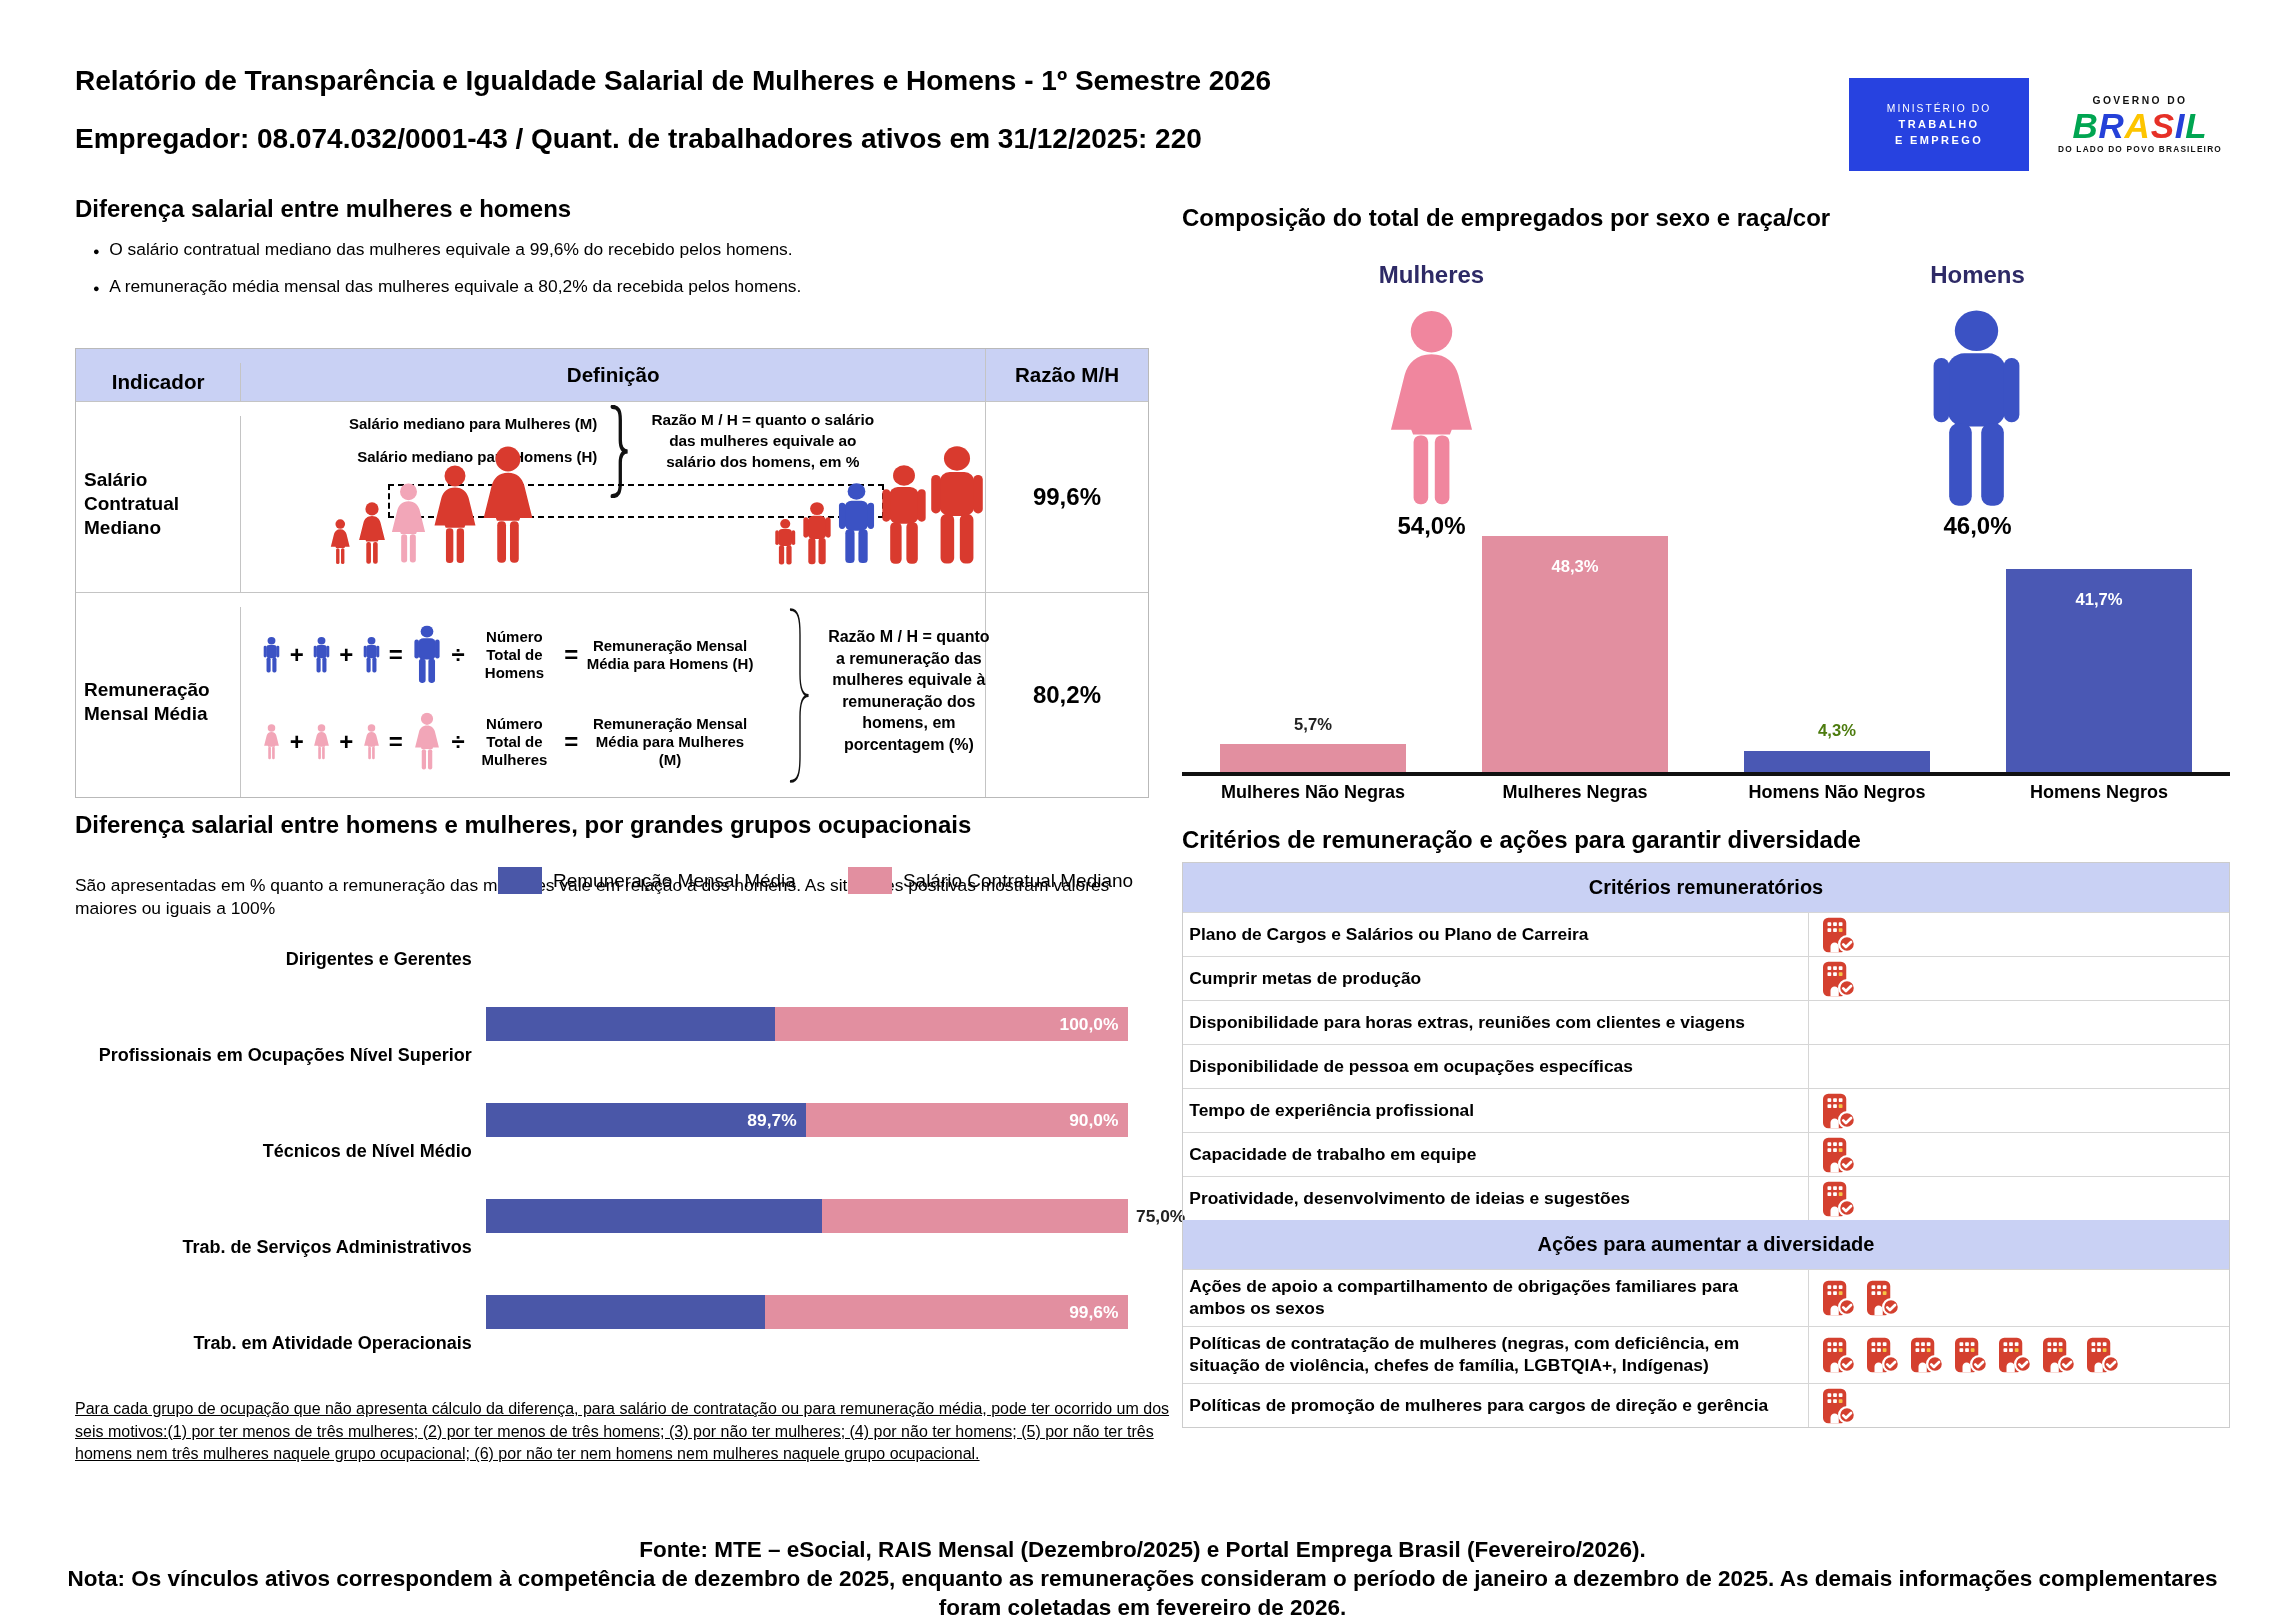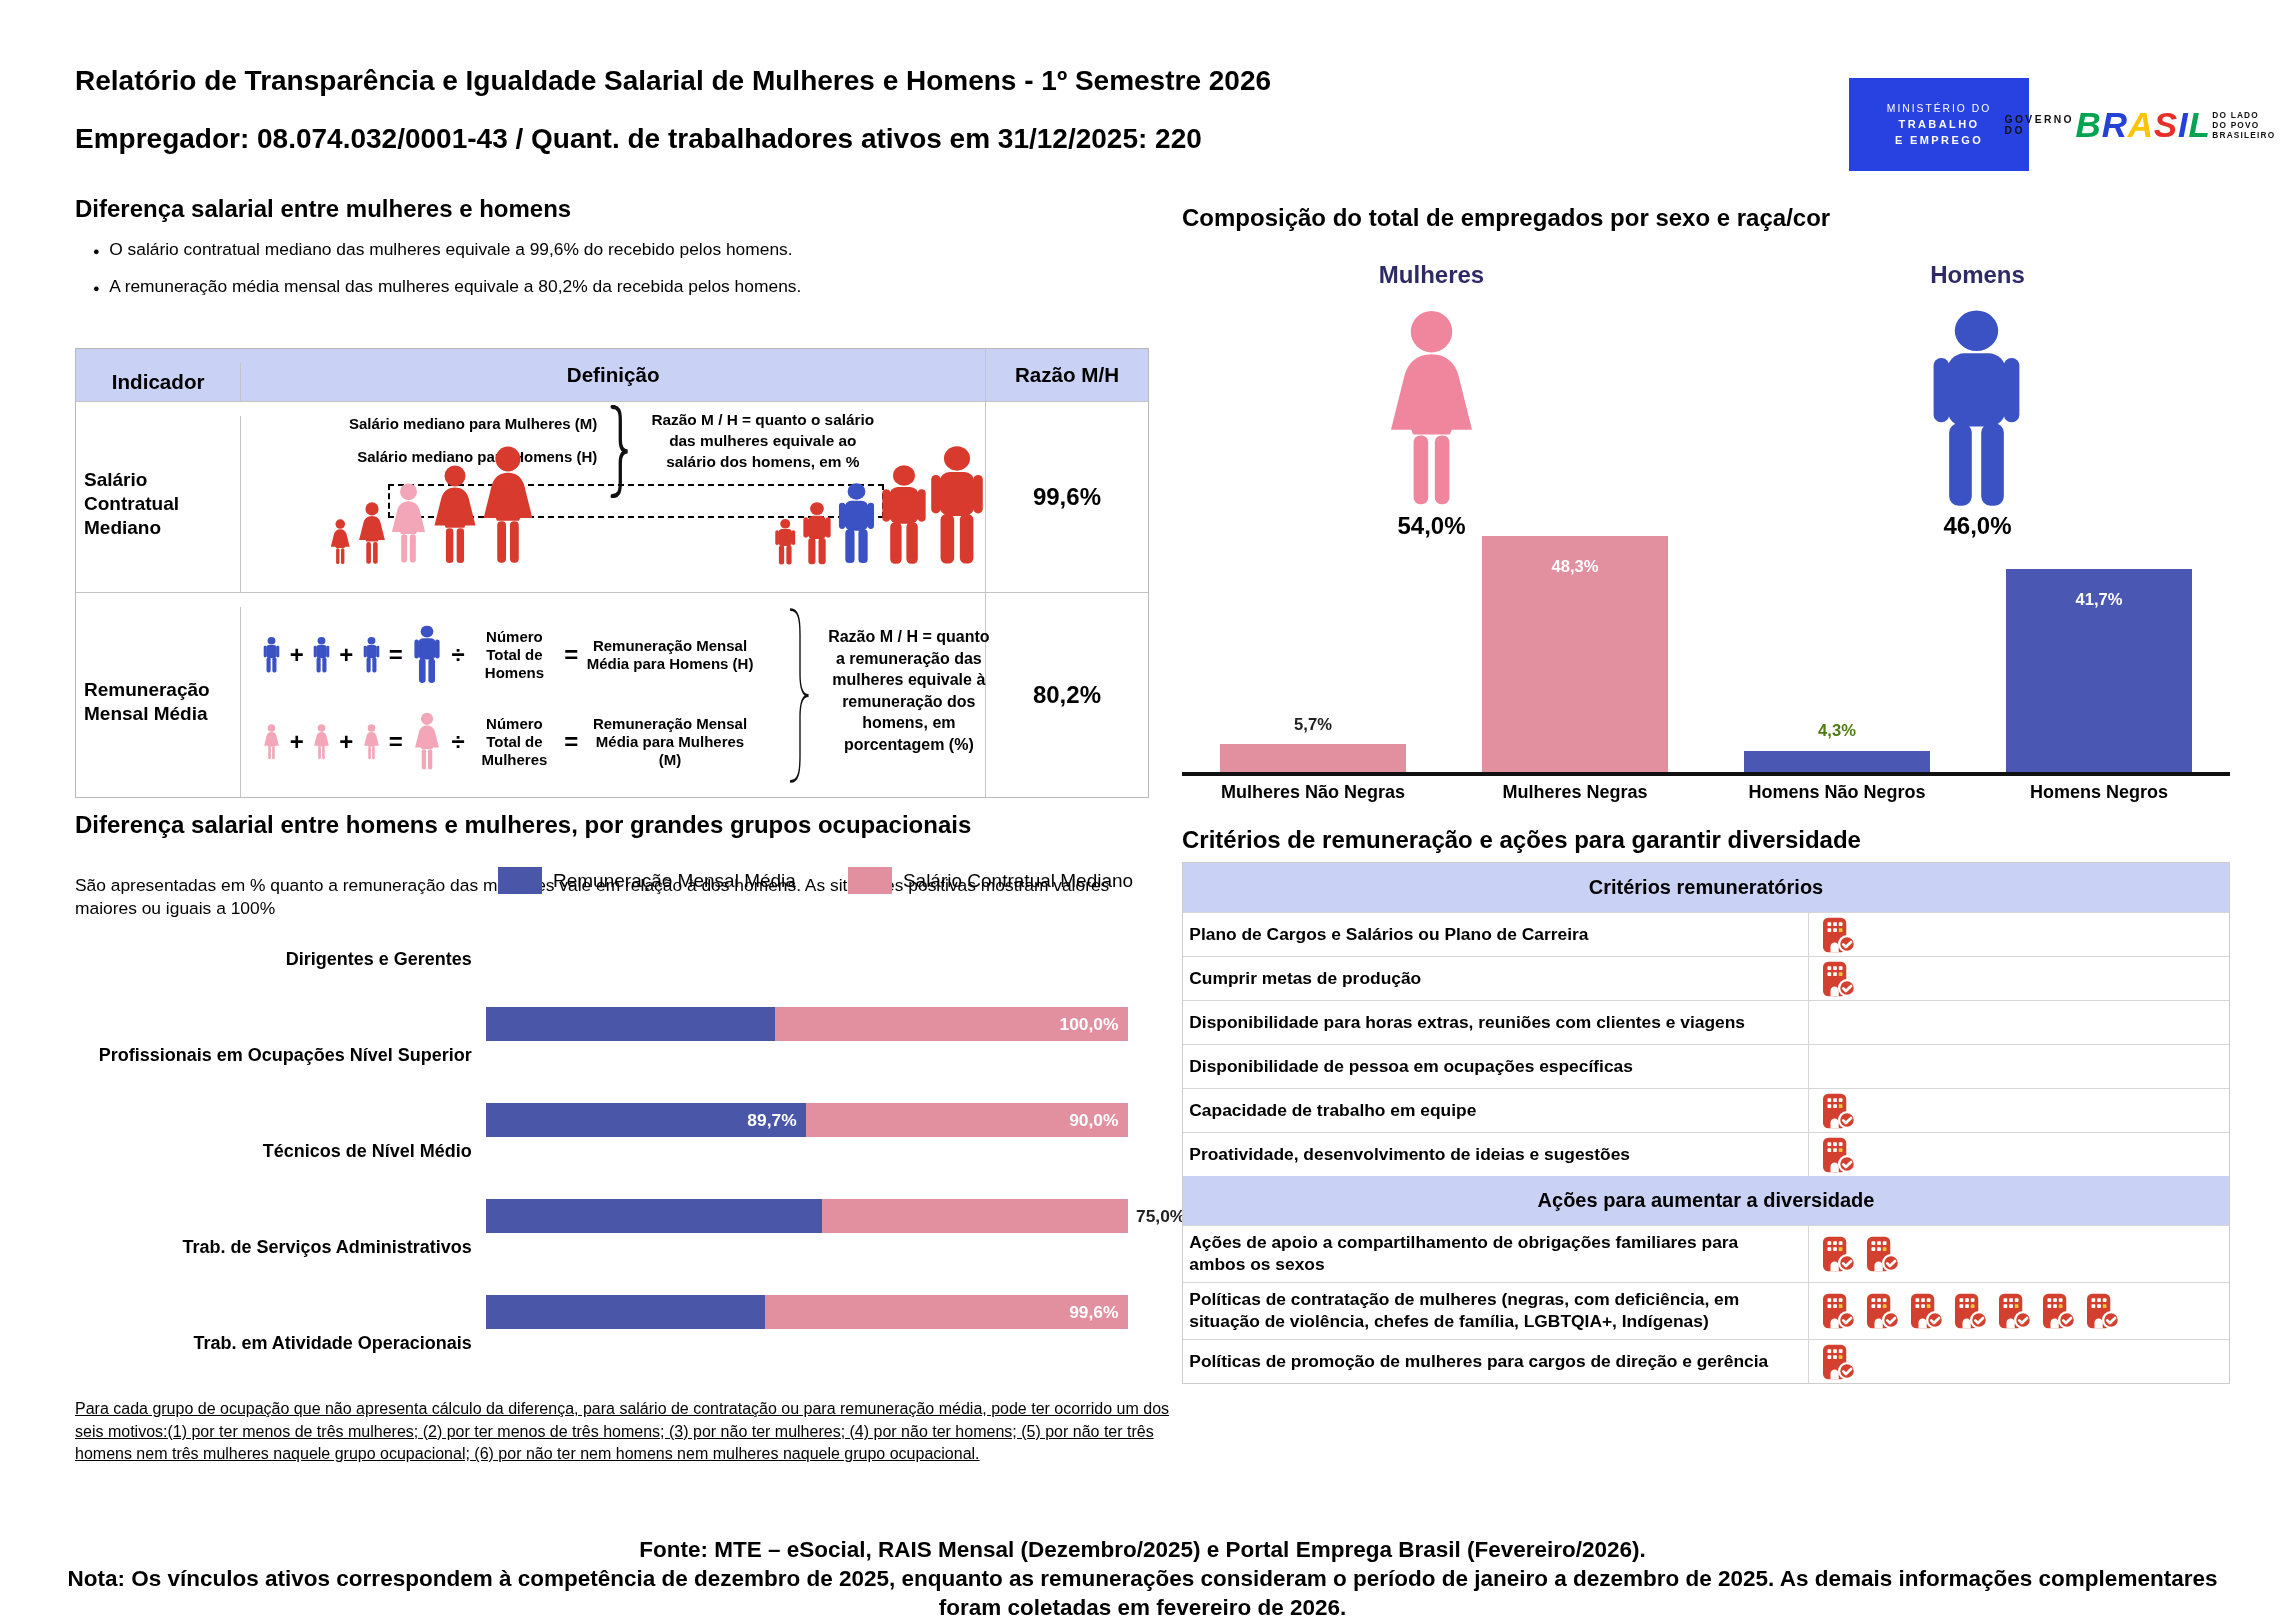--- a/index.html
+++ b/index.html
@@ -6,21 +6,21 @@
   #page{position:relative;width:2284px;height:1620px;background:#fff;overflow:hidden;
         font-family:"Liberation Sans","DejaVu Sans",sans-serif;color:#000;}
   .abs{position:absolute;}
   .title1{left:75px;top:65px;font-size:28px;font-weight:bold;}
   .title2{left:75px;top:123px;font-size:28px;font-weight:bold;}
   
   .logo-mte{left:1849px;top:78px;width:180px;height:93px;background:#2742E0;color:#fff;
             display:flex;flex-direction:column;align-items:center;justify-content:center;gap:4px;}
   .mte1{font-size:10.3px;letter-spacing:2px;}
   .mte2{font-size:11px;font-weight:bold;letter-spacing:2.4px;}
-  .logo-gov{left:2053px;top:78px;width:174px;height:93px;display:flex;flex-direction:row;
+  .logo-gov{left:2053px;top:78px;width:174px;height:93px;display:flex;flex-direction:column;
             align-items:center;justify-content:center;gap:1.6px;background:#fff;}
   .gov-top{font-size:10.3px;font-weight:bold;letter-spacing:2.4px;color:#111;}
   .gov-name{font-size:35px;font-weight:bold;letter-spacing:0.8px;line-height:35px;font-style:italic;}
   .gov-tag{font-size:8.3px;font-weight:bold;letter-spacing:1.2px;color:#111;}
   .sec-title{font-size:24px;font-weight:bold;}
   .bullet-row{display:flex;gap:9.5px;font-size:17.4px;align-items:baseline;margin-bottom:16px;}
   .dot{font-size:11px;}
   
   .gap-table{left:75px;top:348px;width:1072px;border:0.8px solid #b9b9b9;}
   .gt-row{display:flex;border-top:0.8px solid #c4c4c4;}
@@ -367,20 +367,28 @@
       </div>
       <div class="crit-row">
         <div class="crit-lab">Disponibilidade para horas extras, reuniões com clientes e viagens</div>
         <div class="crit-icons"></div>
       </div>
       <div class="crit-row">
         <div class="crit-lab">Disponibilidade de pessoa em ocupações específicas</div>
         <div class="crit-icons"></div>
       </div>
       <div class="crit-row">
+        <div class="crit-lab">Tempo de experiência profissional</div>
+        <div class="crit-icons">
+          <svg viewBox="0 0 48 48" class="bicon">
+            <use href="#sym-building"></use>
+          </svg>
+        </div>
+      </div>
+      <div class="crit-row">
         <div class="crit-lab">Capacidade de trabalho em equipe</div>
         <div class="crit-icons">
           <svg viewBox="0 0 48 48" class="bicon">
             <use href="#sym-building"></use>
           </svg>
         </div>
       </div>
       <div class="crit-row">
         <div class="crit-lab">Proatividade, desenvolvimento de ideias e sugestões</div>
         <div class="crit-icons">

